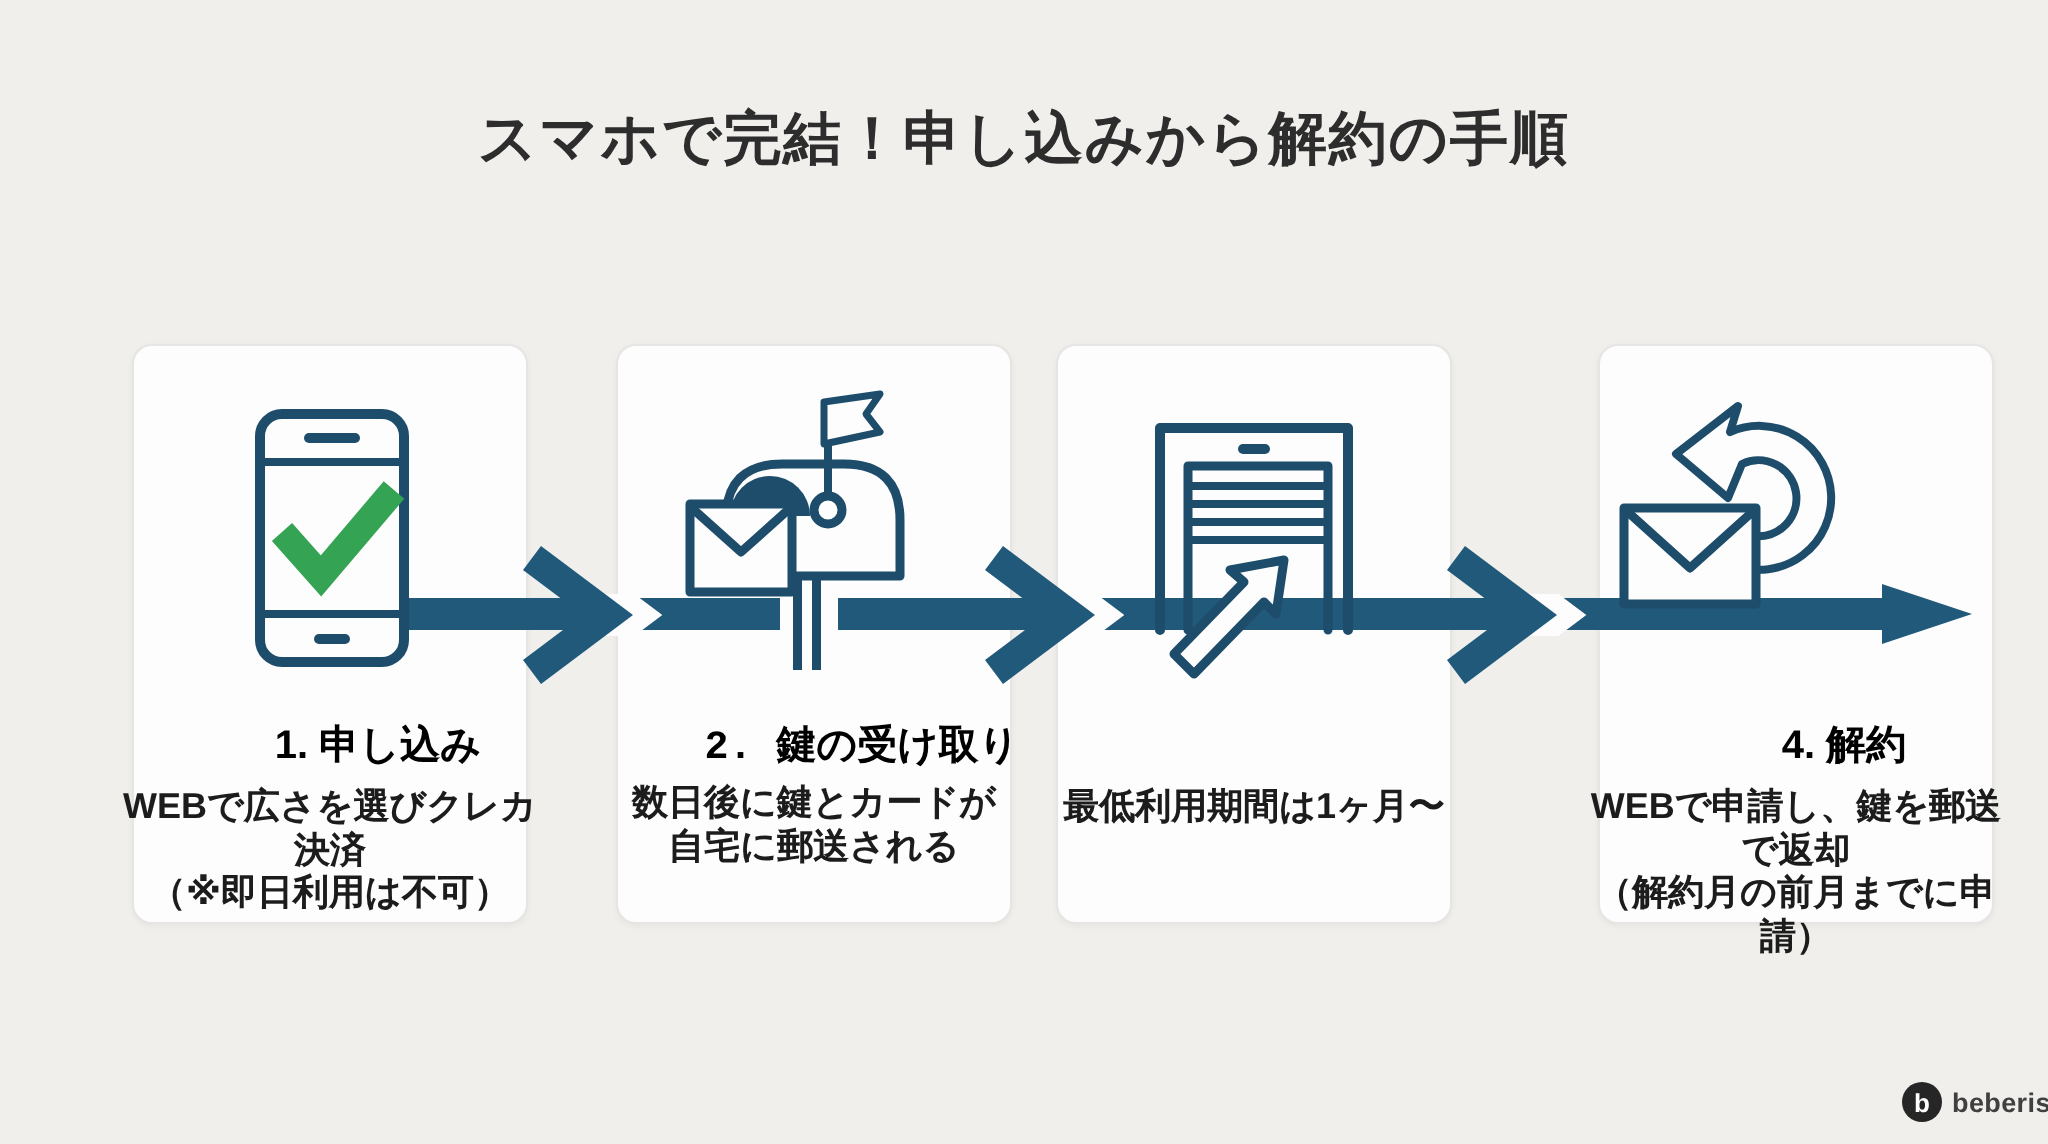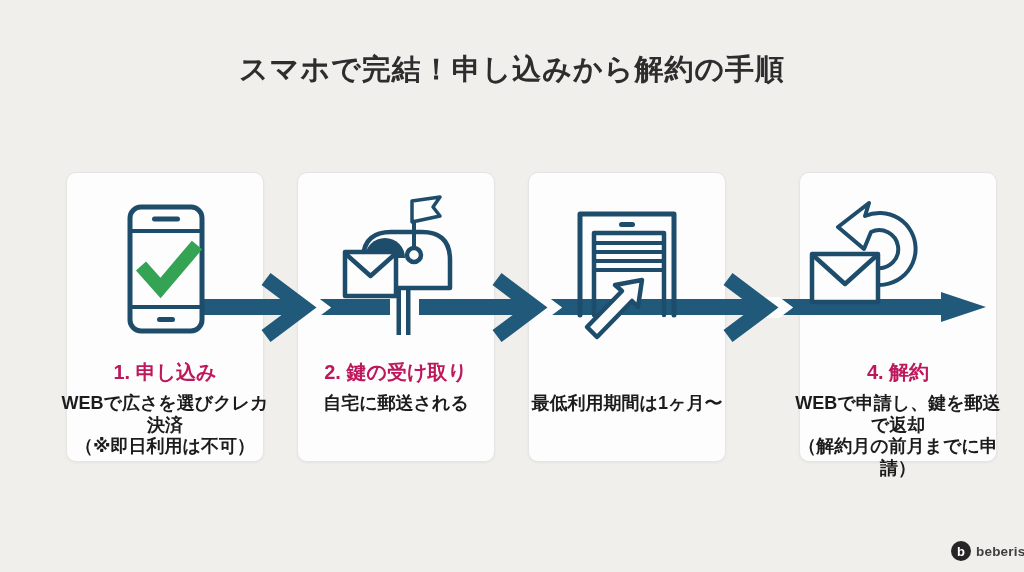--- a/index.html
+++ b/index.html
@@ -12,24 +12,24 @@
     position:absolute;top:50px;left:0;width:1024px;text-align:center;
     font-size:29px;font-weight:900;color:var(--titlec,#2d2d2d);letter-spacing:1px;
   }
   .card{
     position:absolute;top:172px;width:198px;height:290px;
     background:var(--cardbg,#fdfdfd);
     border:1px solid var(--cardbd,#e6e5e3);
     border-radius:10px;box-sizing:border-box;
     box-shadow:0 1px 3px rgba(0,0,0,0.05);
   }
-  .card-1{left:66px;} .card-2{left:297px;} .card-3{left:528px;} .card-4{left:759px;margin-left:40px;}
+  .card-1{left:66px;} .card-2{left:308px;font-family:Liberation Mono, monospace;} .card-3{left:528px;} .card-4{left:759px;margin-left:40px;}
   .step-label{
     position:absolute;top:186px;left:0;width:100%;text-align:center;
-    font-size:20px;font-weight:800;color:#be185d;
+    font-size:20px;font-weight:800;color:#000000;padding-left:24px;
   }
   .step-desc{
     position:absolute;top:220px;left:-6px;width:calc(100% + 12px);text-align:center;
     font-size:18px;font-weight:700;color:var(--bodyc,#1c1c1c);line-height:21.5px;
   }
   .flow-overlay{
     position:absolute;left:0;top:0;width:1024px;height:572px;
     pointer-events:none;
   }
   .bar-fill{fill:var(--arrow,#21597b);}
@@ -60,20 +60,21 @@
   <div class="step-label">1. 申し込み</div>
   <div class="step-desc">
     <div>WEBで広さを選びクレカ決済</div>
     <div>（※即日利用は不可）</div>
   </div>
 </div>
 
 <div class="card card-2">
   <div class="step-label">2. 鍵の受け取り</div>
   <div class="step-desc">
+    <div>数日後に鍵とカードが</div>
     <div>自宅に郵送される</div>
   </div>
 </div>
 
 <div class="card card-3">
   <div class="step-desc">
     <div>最低利用期間は1ヶ月〜</div>
     <div></div>
   </div>
 </div>

